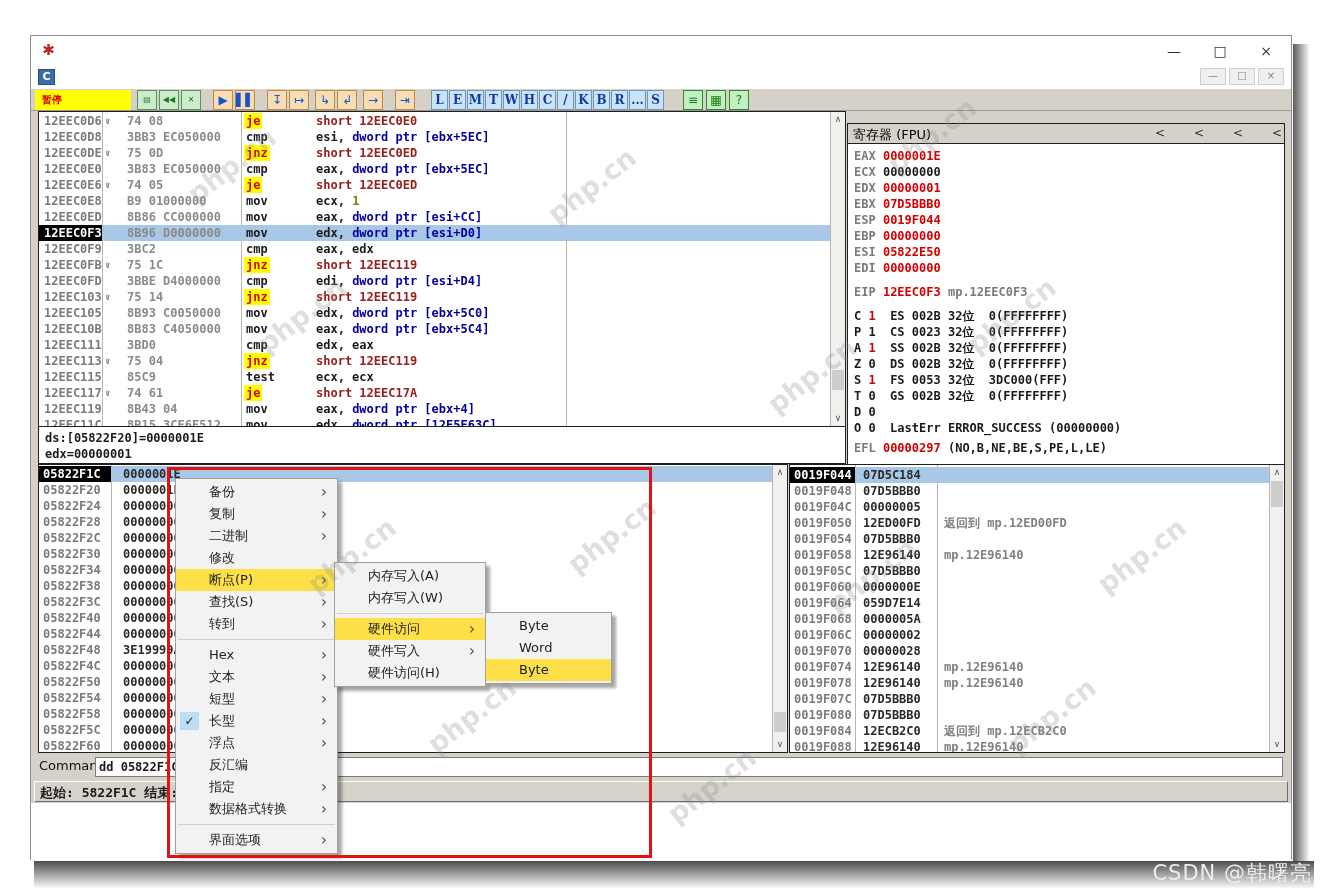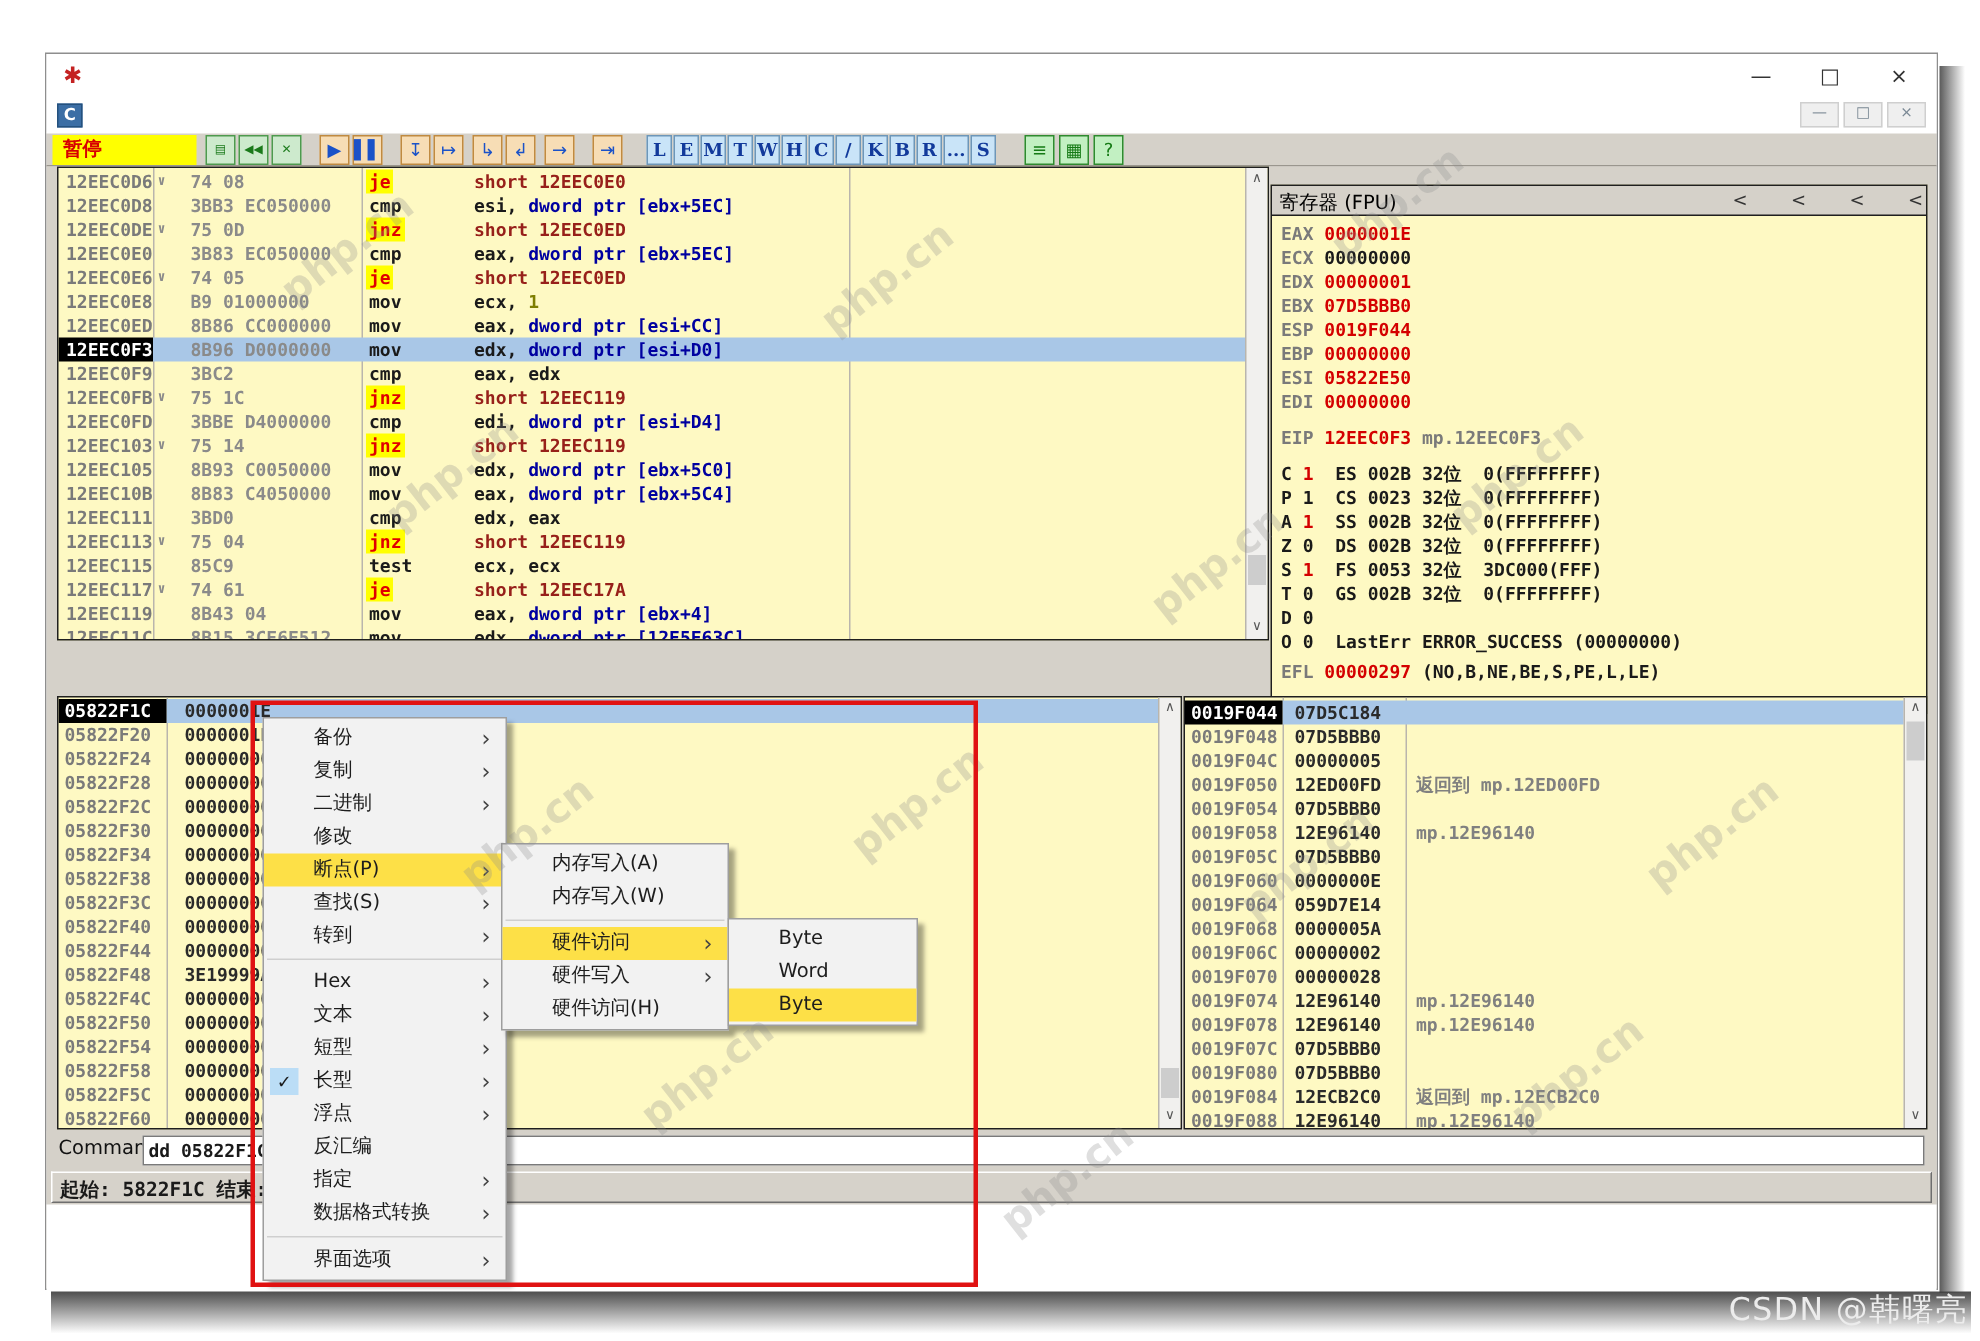--- a/index.html
+++ b/index.html
@@ -22,32 +22,32 @@
   .win-btn{width:46px;height:30px;text-align:center;line-height:30px;font-size:14px;color:#333}
 
   .menubar{position:absolute;left:0;top:30px;right:0;height:22px;background:#fff}
   .cpu-icon{position:absolute;left:7px;top:3px;width:17px;height:16px;background:#3b6ea5;border:1px solid #24517e;color:#fff;font-size:11px;line-height:14px;text-align:center;font-weight:bold}
   #menubar-items{position:absolute;left:30px;top:0;display:flex}
   .mb-item{padding:0 10px;font-size:13px;line-height:22px;color:#111}
   .mdi-controls{position:absolute;right:7px;top:2px;display:flex;gap:3px}
   .mdi-btn{width:26px;height:17px;background:#efefef;border:1px solid #cfcfcf;color:#7a8894;font-size:10px;line-height:14px;text-align:center}
 
   .toolbar{position:absolute;left:0;top:52px;right:0;height:23px;background:#d5d1c9;border-top:1px solid #fff;border-bottom:1px solid #9a968e}
-  .pause-box{position:absolute;left:4px;top:1px;width:96px;height:20px;background:#ffff00;color:#d80000;font-weight:bold;font-size:13px;line-height:20px;padding-left:7px}
+  .pause-box{position:absolute;left:4px;top:1px;width:96px;height:20px;background:#ffff00;color:#d80000;font-weight:bold;font-size:10px;line-height:20px;padding-left:7px}
   #toolbar-buttons{position:absolute;left:106px;top:1px;height:20px;width:640px}
   .tbtn{position:absolute;top:0;width:20px;height:20px;border:1px solid #888;text-align:center;font-size:11px;line-height:18px;background:#eee}
   .tbtn.grn{background:#cdeacd;border-color:#4e9a4e;color:#1b7a1b;font-size:8px}
   .tbtn.org{background:#f7ddb5;border-color:#c08a40;color:#1b52c8;font-size:12px}
   .tbtn.ltr{width:17px;background:#c9e4f8;border-color:#6d96b8;color:#123a9b;
     font-family:"DejaVu Serif","Liberation Serif",serif;font-weight:bold;font-size:12px}
   .tbtn.grn2{background:#c2f0c2;border-color:#2f8a2f;color:#157a15;font-size:12px}
 
   
   .client{position:absolute;left:0;top:75px;right:0;bottom:0;background:#d5d1c9}
-  .pane{position:absolute;background:#fef9c3;border:1px solid #1f1f1f;overflow:hidden}
+  .pane{position:absolute;background:#ffffff;border:1px solid #1f1f1f;overflow:hidden}
   #disasm{left:7px;top:0;width:808px;height:316px}
   #info{left:7px;top:315px;width:808px;height:38px}
   #regs{left:816px;top:12px;width:438px;height:353px}
   #dump{left:7px;top:353px;width:750px;height:289px}
   #stack{left:758px;top:353px;width:496px;height:289px}
   .vline{position:absolute;top:0;bottom:0;width:1px;background:#b9b5ad}
 
   .vscroll{position:absolute;top:0;bottom:0;right:0;width:15px;background:#f1f0ee;border-left:1px solid #b9b5ad}
   .sarrow{position:absolute;left:0;width:14px;height:15px;color:#555;font-size:9px;text-align:center;line-height:15px}
   .sarrow.up{top:0}.sarrow.down{bottom:0}
@@ -172,20 +172,24 @@
       <div class="vline" style="left:202px"></div>
       <div class="vline" style="left:527px"></div>
       <div id="disasm-rows" class="mono"><div class="drow" style="top: 1px;"><span class="daddr">12EEC0D6</span><span class="djm">∨</span><span class="dbytes">74 08</span><span class="dmn mhl">je</span><span class="dops"><span class="c-dr">short 12EEC0E0</span></span></div><div class="drow" style="top: 17px;"><span class="daddr">12EEC0D8</span><span class="dbytes">3BB3 EC050000</span><span class="dmn">cmp</span><span class="dops"><span class="c-k">esi, </span><span class="c-n">dword ptr [ebx+5EC]</span></span></div><div class="drow" style="top: 33px;"><span class="daddr">12EEC0DE</span><span class="djm">∨</span><span class="dbytes">75 0D</span><span class="dmn mhl">jnz</span><span class="dops"><span class="c-dr">short 12EEC0ED</span></span></div><div class="drow" style="top: 49px;"><span class="daddr">12EEC0E0</span><span class="dbytes">3B83 EC050000</span><span class="dmn">cmp</span><span class="dops"><span class="c-k">eax, </span><span class="c-n">dword ptr [ebx+5EC]</span></span></div><div class="drow" style="top: 65px;"><span class="daddr">12EEC0E6</span><span class="djm">∨</span><span class="dbytes">74 05</span><span class="dmn mhl">je</span><span class="dops"><span class="c-dr">short 12EEC0ED</span></span></div><div class="drow" style="top: 81px;"><span class="daddr">12EEC0E8</span><span class="dbytes">B9 01000000</span><span class="dmn">mov</span><span class="dops"><span class="c-k">ecx, </span><span class="c-o">1</span></span></div><div class="drow" style="top: 97px;"><span class="daddr">12EEC0ED</span><span class="dbytes">8B86 CC000000</span><span class="dmn">mov</span><span class="dops"><span class="c-k">eax, </span><span class="c-n">dword ptr [esi+CC]</span></span></div><div class="drow" style="top: 113px;"><div class="selbar"></div><span class="daddr selad">12EEC0F3</span><span class="dbytes">8B96 D0000000</span><span class="dmn">mov</span><span class="dops"><span class="c-k">edx, </span><span class="c-n">dword ptr [esi+D0]</span></span></div><div class="drow" style="top: 129px;"><span class="daddr">12EEC0F9</span><span class="dbytes">3BC2</span><span class="dmn">cmp</span><span class="dops"><span class="c-k">eax, edx</span></span></div><div class="drow" style="top: 145px;"><span class="daddr">12EEC0FB</span><span class="djm">∨</span><span class="dbytes">75 1C</span><span class="dmn mhl">jnz</span><span class="dops"><span class="c-dr">short 12EEC119</span></span></div><div class="drow" style="top: 161px;"><span class="daddr">12EEC0FD</span><span class="dbytes">3BBE D4000000</span><span class="dmn">cmp</span><span class="dops"><span class="c-k">edi, </span><span class="c-n">dword ptr [esi+D4]</span></span></div><div class="drow" style="top: 177px;"><span class="daddr">12EEC103</span><span class="djm">∨</span><span class="dbytes">75 14</span><span class="dmn mhl">jnz</span><span class="dops"><span class="c-dr">short 12EEC119</span></span></div><div class="drow" style="top: 193px;"><span class="daddr">12EEC105</span><span class="dbytes">8B93 C0050000</span><span class="dmn">mov</span><span class="dops"><span class="c-k">edx, </span><span class="c-n">dword ptr [ebx+5C0]</span></span></div><div class="drow" style="top: 209px;"><span class="daddr">12EEC10B</span><span class="dbytes">8B83 C4050000</span><span class="dmn">mov</span><span class="dops"><span class="c-k">eax, </span><span class="c-n">dword ptr [ebx+5C4]</span></span></div><div class="drow" style="top: 225px;"><span class="daddr">12EEC111</span><span class="dbytes">3BD0</span><span class="dmn">cmp</span><span class="dops"><span class="c-k">edx, eax</span></span></div><div class="drow" style="top: 241px;"><span class="daddr">12EEC113</span><span class="djm">∨</span><span class="dbytes">75 04</span><span class="dmn mhl">jnz</span><span class="dops"><span class="c-dr">short 12EEC119</span></span></div><div class="drow" style="top: 257px;"><span class="daddr">12EEC115</span><span class="dbytes">85C9</span><span class="dmn">test</span><span class="dops"><span class="c-k">ecx, ecx</span></span></div><div class="drow" style="top: 273px;"><span class="daddr">12EEC117</span><span class="djm">∨</span><span class="dbytes">74 61</span><span class="dmn mhl">je</span><span class="dops"><span class="c-dr">short 12EEC17A</span></span></div><div class="drow" style="top: 289px;"><span class="daddr">12EEC119</span><span class="dbytes">8B43 04</span><span class="dmn">mov</span><span class="dops"><span class="c-k">eax, </span><span class="c-n">dword ptr [ebx+4]</span></span></div><div class="drow" style="top: 305px;"><span class="daddr">12EEC11C</span><span class="dbytes">8B15 3CE6E512</span><span class="dmn">mov</span><span class="dops"><span class="c-k">edx, </span><span class="c-n">dword ptr [12E5E63C]</span></span></div></div>
       <div class="vscroll">
         <div class="sarrow up">∧</div>
         <div class="sthumb" style="top:258px;height:20px"></div>
         <div class="sarrow down">∨</div>
       </div>
     </div>
 
+    <div id="info" class="pane mono">
+      <div class="info-line" style="top:3px">ds:[05822F20]=0000001E</div>
+      <div class="info-line" style="top:19px">edx=00000001</div>
+    </div>
 
     <div id="regs" class="pane">
       <div id="regs-header">
         <div class="regs-title">寄存器 (FPU)</div>
       <div class="rarr" style="left: 305px;">&lt;</div>
           <div class="rarr" style="left: 344px;">&lt;</div>
           <div class="rarr" style="left: 383px;">&lt;</div>
           <div class="rarr" style="left: 422px;">&lt;</div>
         </div>
       <div id="regs-content" class="mono"><div class="rrow mono" style="top: 4px;"><span class="c-g">EAX </span><span class="c-r">0000001E</span></div><div class="rrow mono" style="top: 20px;"><span class="c-g">ECX </span><span class="c-k">00000000</span></div><div class="rrow mono" style="top: 36px;"><span class="c-g">EDX </span><span class="c-r">00000001</span></div><div class="rrow mono" style="top: 52px;"><span class="c-g">EBX </span><span class="c-r">07D5BBB0</span></div><div class="rrow mono" style="top: 68px;"><span class="c-g">ESP </span><span class="c-r">0019F044</span></div><div class="rrow mono" style="top: 84px;"><span class="c-g">EBP </span><span class="c-r">00000000</span></div><div class="rrow mono" style="top: 100px;"><span class="c-g">ESI </span><span class="c-r">05822E50</span></div><div class="rrow mono" style="top: 116px;"><span class="c-g">EDI </span><span class="c-r">00000000</span></div><div class="rrow mono" style="top: 140px;"><span class="c-g">EIP </span><span class="c-r">12EEC0F3</span><span class="c-g"> mp.12EEC0F3</span></div><div class="rrow mono" style="top: 164px;"><span class="c-k">C </span><span class="c-r">1</span><span class="c-k">  ES 002B 32位  0(FFFFFFFF)</span></div><div class="rrow mono" style="top: 180px;"><span class="c-k">P 1  CS 0023 32位  0(FFFFFFFF)</span></div><div class="rrow mono" style="top: 196px;"><span class="c-k">A </span><span class="c-r">1</span><span class="c-k">  SS 002B 32位  0(FFFFFFFF)</span></div><div class="rrow mono" style="top: 212px;"><span class="c-k">Z 0  DS 002B 32位  0(FFFFFFFF)</span></div><div class="rrow mono" style="top: 228px;"><span class="c-k">S </span><span class="c-r">1</span><span class="c-k">  FS 0053 32位  3DC000(FFF)</span></div><div class="rrow mono" style="top: 244px;"><span class="c-k">T 0  GS 002B 32位  0(FFFFFFFF)</span></div><div class="rrow mono" style="top: 260px;"><span class="c-k">D 0</span></div><div class="rrow mono" style="top: 276px;"><span class="c-k">O 0  LastErr ERROR_SUCCESS (00000000)</span></div><div class="rrow mono" style="top: 296px;"><span class="c-g">EFL </span><span class="c-r">00000297</span><span class="c-k"> (NO,B,NE,BE,S,PE,L,LE)</span></div><div class="rrow mono" style="top: 318px;"><span class="c-g">ST0 </span><span class="c-k">empty -17.395502506329307840</span></div></div>

